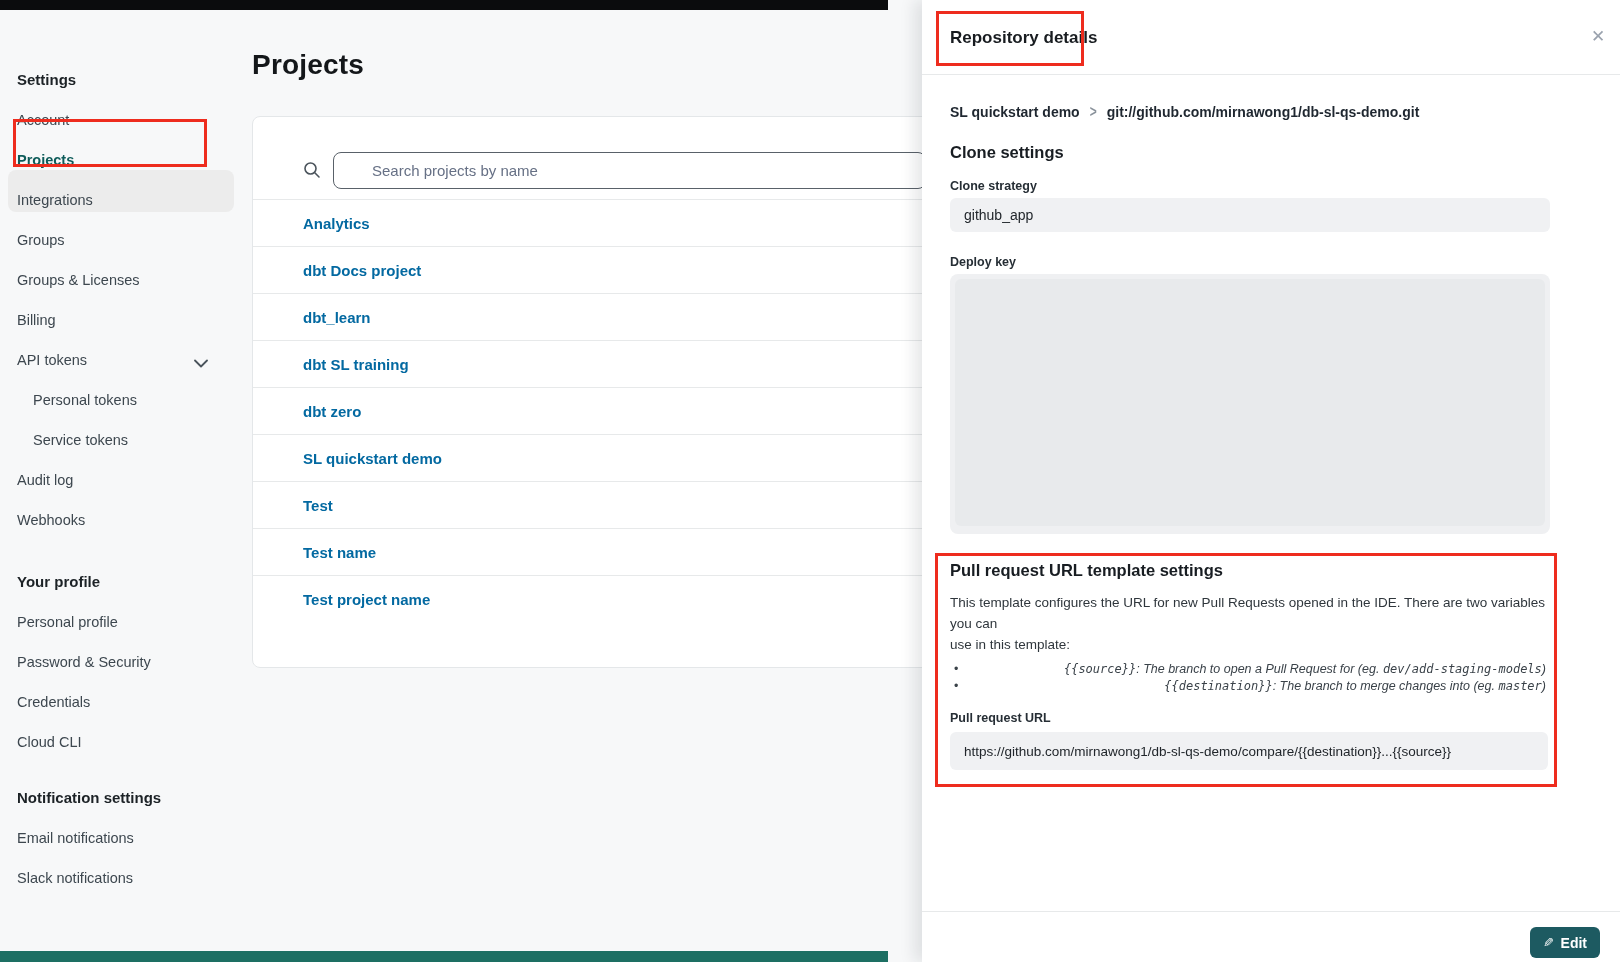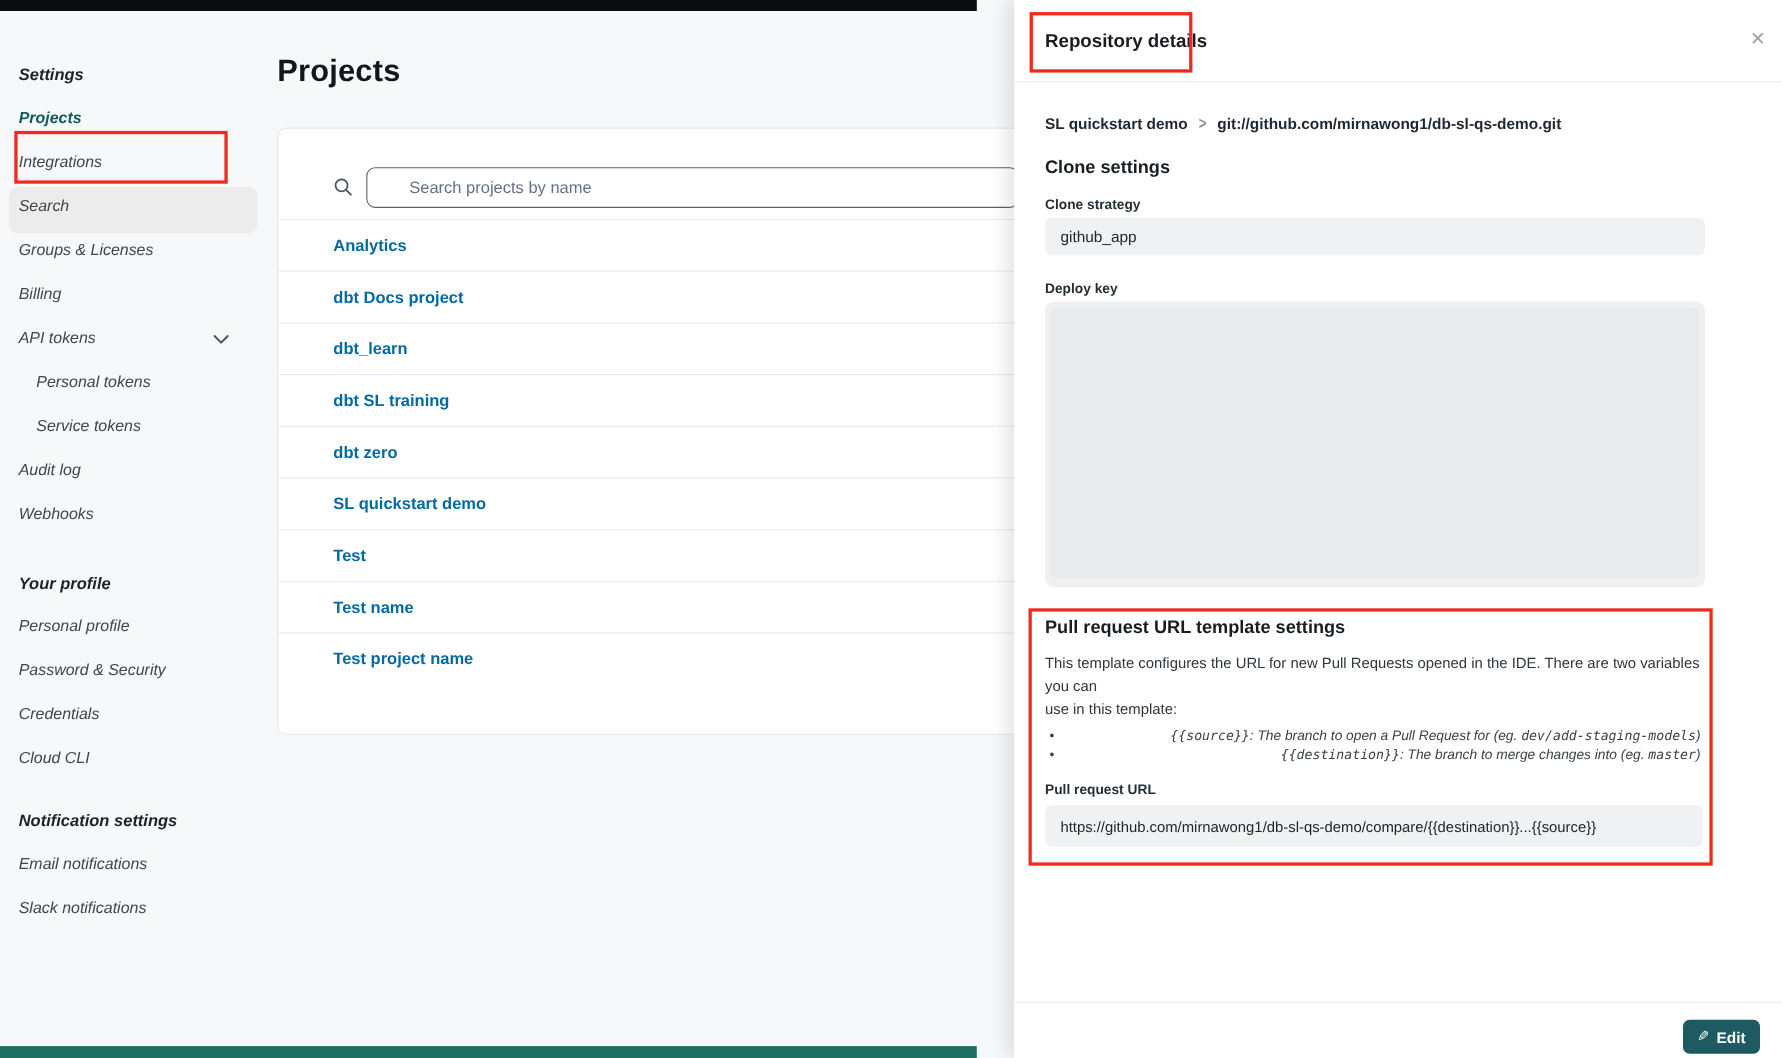--- a/index.html
+++ b/index.html
@@ -9,21 +9,21 @@
     background:#f7f8f9;
     font-family:"Liberation Sans", sans-serif;
     color:#15181b;
   }
   
   .top-bar { position:absolute; left:0; top:0; width:888px; height:10px; background:#0b0c0d; }
   .bottom-bar { position:absolute; left:0; top:951px; width:888px; height:11px; background:#1d6f63; }
 
   
   .sidebar { position:absolute; left:0; top:48px; width:240px; }
-  .sb-row { height:40px; display:flex; align-items:center; padding-left:17px; font-size:14.5px; color:#3d474f; position:relative;font-style:italic; }
+  .sb-row { height:40px; display:flex; align-items:flex-end; padding-left:17px; font-size:14.5px; color:#3d474f; position:relative; }
   .sb-heading { font-weight:bold; font-size:15px; color:#1c2226; }
   .sb-sub { padding-left:33px; }
   .sb-gap { margin-top:22px; }
   .sb-gap2 { margin-top:16px; }
   .sb-active { color:#0f5d5b; font-weight:bold; }
   .sb-pill { position:absolute; left:8px; top:122px; width:226px; height:42px; background:#ececec; border-radius:8px; z-index:0; }
   .sidebar .sb-row { z-index:1; }
   .sb-chevron { margin-left:auto; margin-right:32px; display:flex; }
   .annot { position:absolute; border:3px solid #ee2c1e; z-index:30; pointer-events:none; }
   .annot-projects { left:13px; top:119px; width:194px; height:48px; }
@@ -74,28 +74,31 @@
 
 <div class="top-bar"></div>
 <div class="bottom-bar"></div>
 
 <nav class="sidebar">
   <div class="sb-pill"></div>
   <div id="sidebar-list">
       <div class="sb-row sb-heading">
         <span>Settings</span>
       </div>
+      <div class="sb-row">
+        <span>Account</span>
+      </div>
       <div class="sb-row sb-active">
         <span>Projects</span>
       </div>
       <div class="sb-row">
         <span>Integrations</span>
       </div>
       <div class="sb-row">
-        <span>Search</span>
+        <span>Groups</span>
       </div>
       <div class="sb-row">
         <span>Groups &amp; Licenses</span>
       </div>
       <div class="sb-row">
         <span>Billing</span>
       </div>
       <div class="sb-row">
         <span>API tokens</span>
         <span class="sb-chevron">

